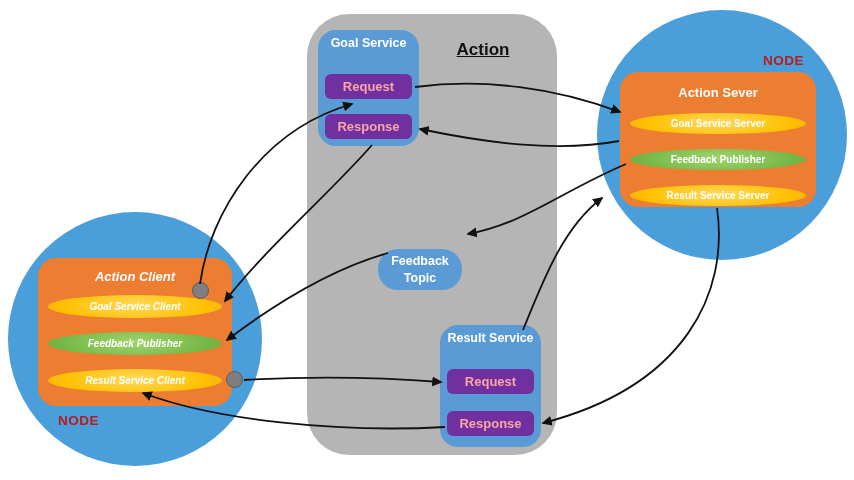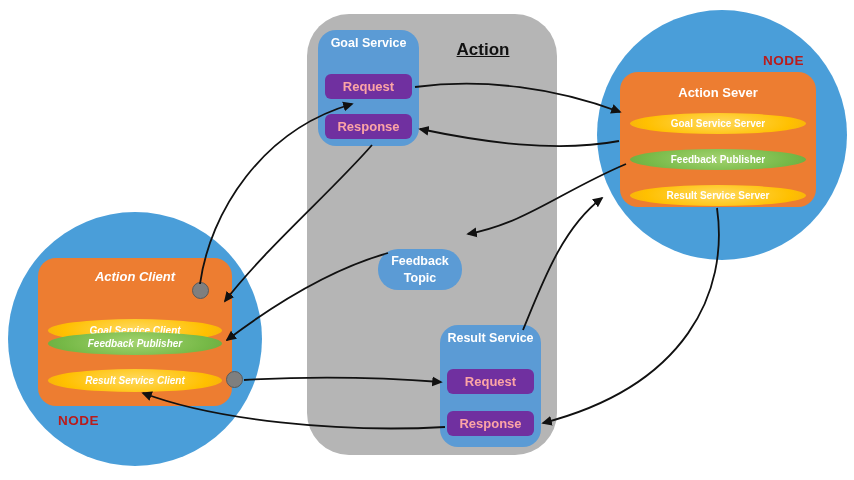--- a/index.html
+++ b/index.html
@@ -52,21 +52,21 @@
 
   .oval { position:absolute; left:10px; border-radius:50%; color:#fff; font-weight:bold;
           font-size:10px; display:flex; align-items:center; justify-content:center;
           text-align:center; }
   .orange.client .oval { width:174px; height:23px; }
   .orange.server .oval { width:176px; height:21px; }
   .oval.yellow { background: radial-gradient(ellipse 75% 140% at 50% 45%,
                  #ffd95e 0%, var(--yellow,#ffc000) 55%, #e79a28 100%); }
   .oval.green  { background: radial-gradient(ellipse 75% 140% at 50% 45%,
                  #a3d36f 0%, var(--green,#76b947) 55%, #5f9a38 100%); }
-  .orange.client .oval.o1 { top:37px;margin-top:24px; }
+  .orange.client .oval.o1 { top:37px; }
   .orange.client .oval.o2 { top:74px; }
   .orange.client .oval.o3 { top:111px; }
   .orange.server .oval.o1 { top:41px; }
   .orange.server .oval.o2 { top:77px; }
   .orange.server .oval.o3 { top:113px; }
 
   
   .dot { position:absolute; width:17px; height:17px; border-radius:50%; z-index:5;
          background:var(--dot-gray,#7f7f7f); border:1px solid #5a5a5a; }
   .dot.dot1 { left:192px; top:282px; }

